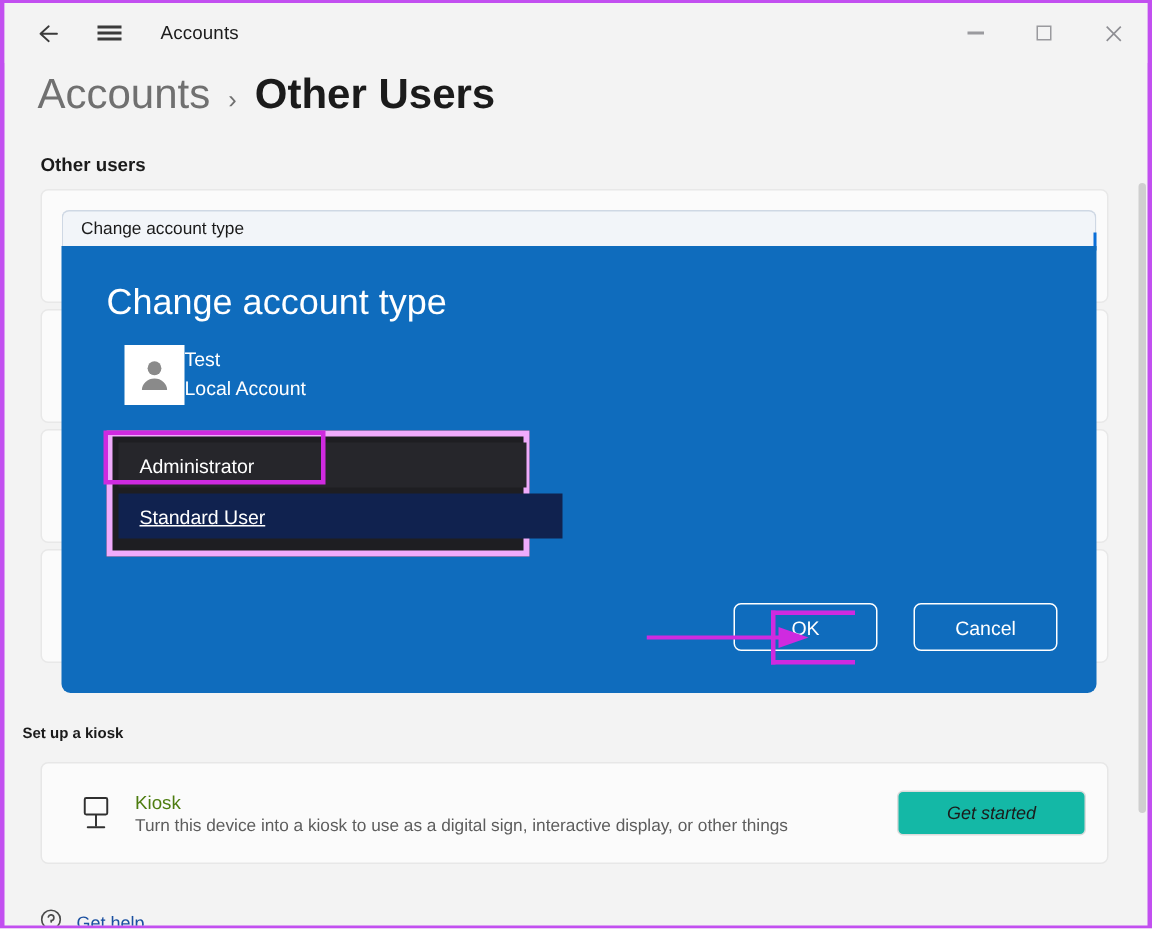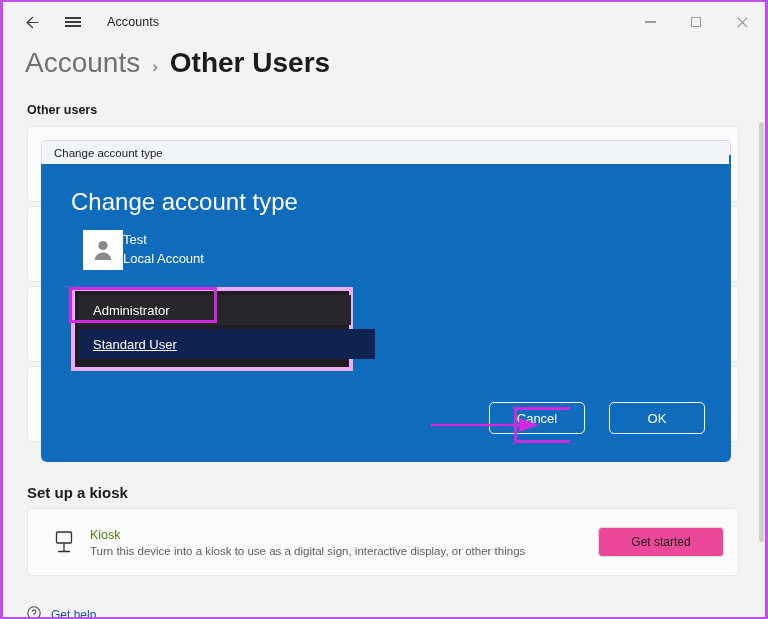--- a/index.html
+++ b/index.html
@@ -74,39 +74,40 @@
     background: #fbfbfb;
     border: 1px solid #e8e8e8;
     border-radius: 5px;
   }
   #bg-card-1 { top: 124px; height: 76px; }
   #bg-card-2 { top: 204px; height: 76px; }
   #bg-card-3 { top: 284px; height: 76px; }
   #bg-card-4 { top: 364px; height: 76px; }
 
   #section-kiosk {
-    position: absolute; top: 482px; left: 24px;
-    font-size: 15px; font-weight: 600; color: #1b1b1b;
+    position: absolute; top: 482px; left: 12px;
+    font-size: 10px; font-weight: 600; color: #1b1b1b;
   }
   #kiosk-card {
     position: absolute; top: 506px; left: 24px; width: 712px; height: 68px;
     background: #fbfbfb; border: 1px solid #e7e7e7; border-radius: 5px;
     display: flex; align-items: center; padding: 0 14px;
   }
   #kiosk-icon { width: 44px; display: flex; align-items: center; justify-content: center; }
   #kiosk-text { flex: 1; margin-left: 4px; }
   #kiosk-title { font-size: 12.5px; color: #4d7c0f; margin-bottom: 3px; }
   #kiosk-desc  { font-size: 11.5px; color: #5d5d5d; }
   #get-started-btn {
     width: 126px; height: 30px;
-    background: #ec4899; border: 1px solid #dcdcdc; border-radius: 4px;
+    background: #14b8a6; border: 1px solid #dcdcdc; border-radius: 4px;
     font-size: 12px; color: #1b1b1b;
     font-family: "Liberation Sans", sans-serif;
     display: flex; align-items: center; justify-content: center;
     cursor: pointer;
+    font-style: italic;
   }
 
   #get-help {
     position: absolute; top: 604px; left: 24px;
     display: flex; align-items: center; gap: 10px;
   }
   #get-help-icon { color: #4b4b4b; font-size: 13px; }
   #get-help-label { color: #1a4fa0; font-size: 12px; }
 
   
@@ -306,22 +307,22 @@
         <div id="user-type">Local Account</div>
       </div>
     </div>
 
     <div id="dropdown-panel">
       <div class="dd-item" id="dd-administrator">Administrator</div>
       <div class="dd-item" id="dd-standard-user">Standard User</div>
     </div>
 
     <div id="dialog-actions">
+      <div class="dlg-btn">OK</div>
       <div class="dlg-btn">Cancel</div>
-      <div class="dlg-btn">OK</div>
     </div>
   </div>
 
   <div id="admin-highlight"></div>
   <div id="ok-highlight"></div>
   <svg id="arrow-annotation" viewBox="0 0 110 18">
     <path d="M0 9 L92 9" stroke="#cf2ae0" stroke-width="2.6" fill="none"></path>
     <path d="M108 9 L88 2 L88 16 Z" fill="#cf2ae0"></path>
   </svg>
 

